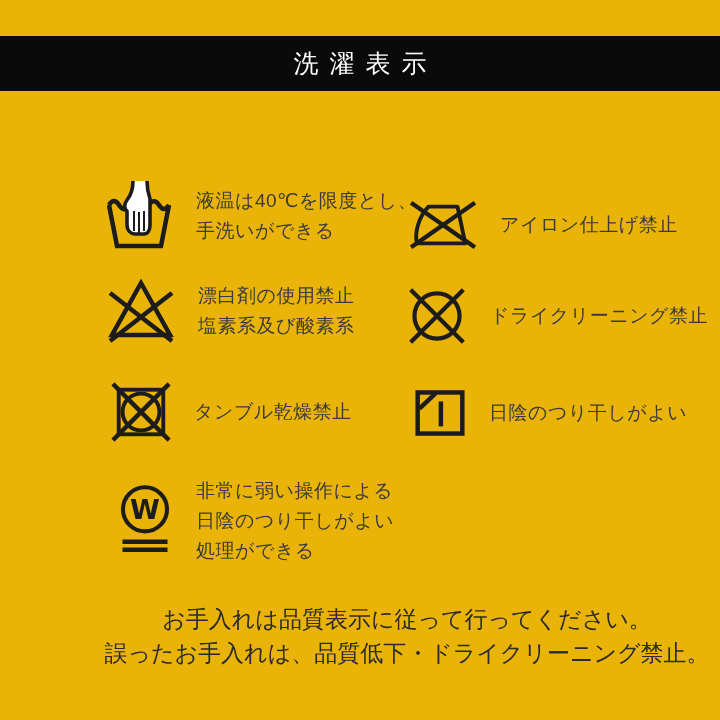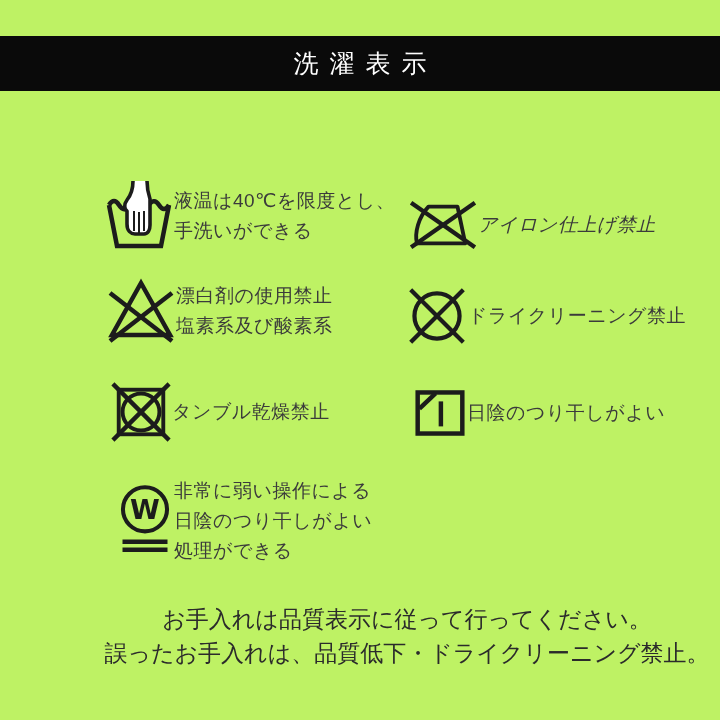--- a/index.html
+++ b/index.html
@@ -1,31 +1,31 @@
 <!DOCTYPE html>
 <html><head>
 <meta charset="utf-8">
 <style>
   html,body{margin:0;padding:0;background:#ffffff;}
   #canvas{
     position:relative;width:720px;height:720px;margin:0 auto;
-    background:#bef264;overflow:hidden;
+    background:#eab308;overflow:hidden;
     font-family:"Liberation Sans","DejaVu Sans",sans-serif;
   }
   
   .header-bar{
     position:absolute;top:36px;left:0;width:720px;height:55px;
     background:#0a0a0a;display:flex;align-items:center;justify-content:center;
   }
   .header-title{
     color:#ffffff;font-size:25px;font-weight:500;
     letter-spacing:11px;text-indent:11px;line-height:1;
   }
   
-  .item{position:absolute;display:flex;align-items:center;}
+  .item{position:absolute;display:flex;align-items:center;gap:22px;}
   .icon{flex:none;display:block;}
   .label{
     font-size:19px;line-height:30px;color:#3b3b3b;
     letter-spacing:0.5px;font-weight:400;
   }
   .label span{display:block;}
   
   .footer-note{
     position:absolute;top:603px;left:0;width:720px;text-align:center;
     font-family:"Liberation Serif","DejaVu Serif",serif;
@@ -56,21 +56,21 @@
           <path d="M35 33 L35 54"></path>
           <path d="M40 32 L40 52"></path>
       </g>
     </svg>
     <div class="label">
       <span>液温は40℃を限度とし、</span>
       <span>手洗いができる</span>
     </div>
   </div>
 
-  <div class="item" style="left:408px;top:196px;font-style:italic;">
+  <div class="item" style="left:408px;top:196px;">
     <svg class="icon" width="70" height="58" viewBox="0 0 72 60">
       <path d="M21 11 L51 11 L59 49 L9 49 C6.5 38 10.5 22 21 11 Z" fill="none" stroke="#1c1c1c" stroke-width="4" stroke-linejoin="round"></path>
       <g stroke="#1c1c1c" stroke-width="4.5">
         <path d="M3 7 L69 53"></path>
           <path d="M69 7 L3 53"></path>
       </g>
     </svg>
     <div class="label">
       <span>アイロン仕上げ禁止</span>
     </div>

